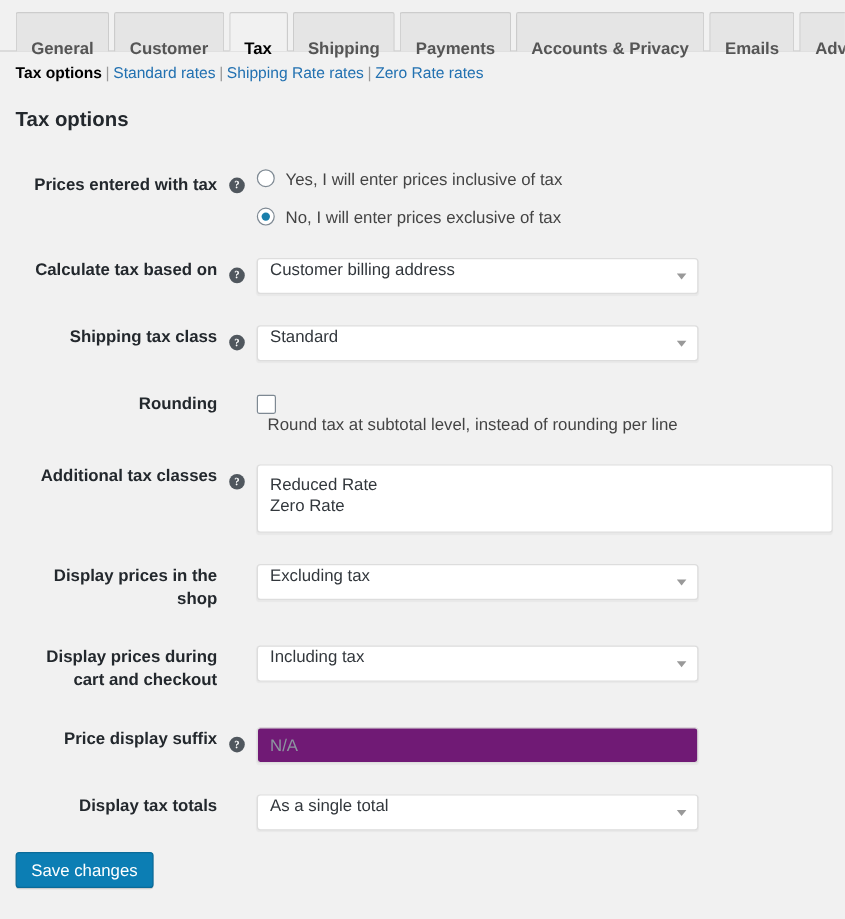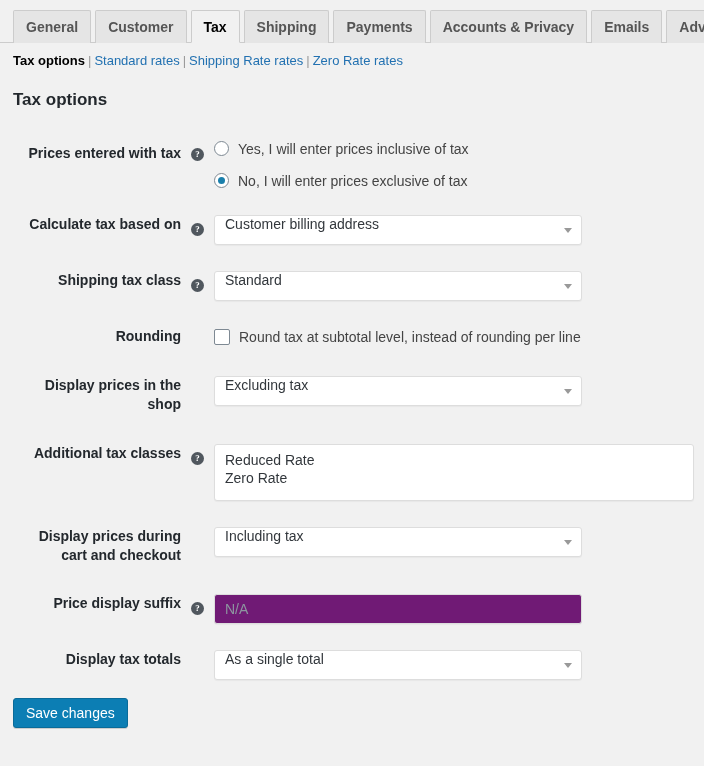--- a/index.html
+++ b/index.html
@@ -27,21 +27,21 @@
     margin-top: 9px;
     white-space: nowrap;
     font-size: 0;
   }
   .nav-tab {
     display: inline-block;
     position: relative;
     top: 1px;
     margin-left: 0;
     margin-right: 4px;
-    padding: 0 12px;
+    padding: 13px 12px;
     height: 33px;
     line-height: 33px;
     font-size: 14px;
     font-weight: 600;
     color: #555;
     background: #e5e5e5;
     border: 1px solid #ccc;
     border-bottom: none;
     box-sizing: border-box;
     text-decoration: none;
@@ -162,20 +162,21 @@
     margin-left: 9px;
     font-size: 14px;
     color: #444;
   }
 
   
   .check-row {
     display: flex;
     align-items: flex-start;
     padding-top: 2px;
+    flex-direction: column;
   }
   .checkbox {
     width: 16px;
     height: 16px;
     border: 1px solid #7e8993;
     background: #fff;
     box-sizing: border-box;
     flex: 0 0 16px;
     border-radius: 2px;
   }
@@ -343,46 +344,46 @@
           <div class="help-slot"></div>
           <div class="check-row">
             <span class="checkbox"></span>
             <span class="check-label">Round tax at subtotal level, instead of rounding per line</span>
           </div>
         </div>
       </td>
     </tr>
 
     <tr class="row-gap-top">
+      <th>Additional tax classes</th>
+      <td>
+        <div class="cell-inner">
+          <div class="help-slot">
+            <span class="help-tip">?</span>
+          </div>
+          <div class="textarea" style="white-space:pre-line;">Reduced Rate
+Zero Rate</div>
+        </div>
+      </td>
+    </tr>
+
+    <tr class="row-gap-top">
       <th>Display prices in the shop</th>
       <td>
         <div class="cell-inner">
           <div class="help-slot"></div>
           <div class="select">
             <span>Excluding tax</span>
             <span class="arrow"></span>
           </div>
         </div>
       </td>
     </tr>
 
     <tr class="row-gap-top">
-      <th>Additional tax classes</th>
-      <td>
-        <div class="cell-inner">
-          <div class="help-slot">
-            <span class="help-tip">?</span>
-          </div>
-          <div class="textarea" style="white-space:pre-line;">Reduced Rate
-Zero Rate</div>
-        </div>
-      </td>
-    </tr>
-
-    <tr class="row-gap-top">
       <th>Display prices during cart and checkout</th>
       <td>
         <div class="cell-inner">
           <div class="help-slot"></div>
           <div class="select">
             <span>Including tax</span>
             <span class="arrow"></span>
           </div>
         </div>
       </td>

